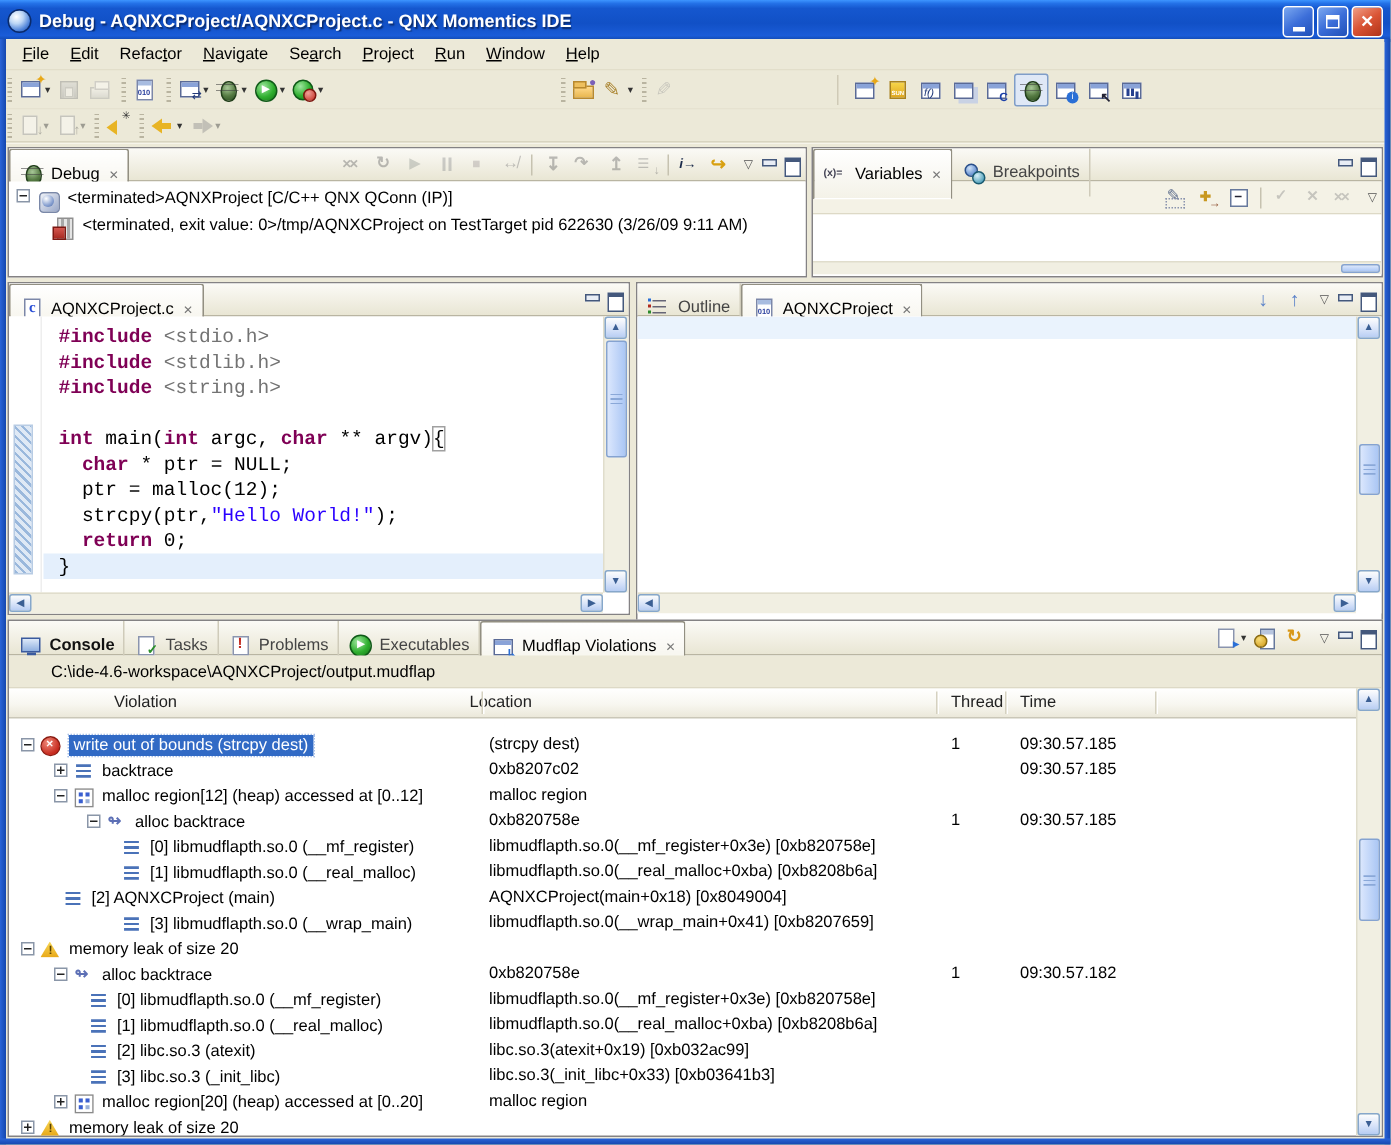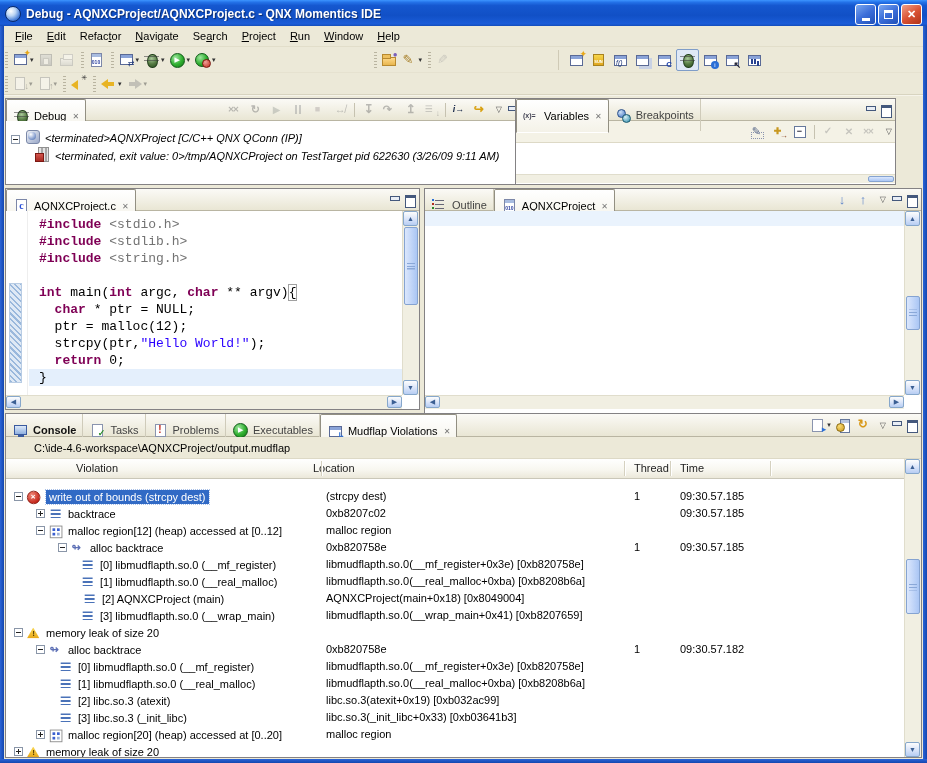--- a/index.html
+++ b/index.html
@@ -206,21 +206,21 @@
   .vtoolbar { margin-left:auto; display:flex; align-items:center; padding-right:2px; }
   .vtoolbar .tbi { height:20px; }
   .chev { font-size:8px; color:#555; padding:0 3px; }
   .mm { width:13px; height:12px; position:relative; margin:0 1px; }
   .mm-min::before { content:""; position:absolute; left:2px; top:2px; width:8px; height:3px; border:1px solid #44587c; background:#e8edf5; }
   .mm-max::before { content:""; position:absolute; left:2px; top:1px; width:9px; height:9px; border:1px solid #44587c;
     border-top:3px solid #44587c; background:#fff; }
   .vbody { position:relative; background:#fff; overflow:hidden; }
 
   
-  .trow { display:flex; align-items:flex-end; height:18px; white-space:nowrap;font-style:italic; }
+  .trow { display:flex; align-items:flex-start; height:18px; white-space:nowrap; }
   .exp { width:9px; height:9px; background:#fff; border:1px solid #8a96a8; position:relative; flex:none; margin-right:4px; }
   .exp::before { content:""; position:absolute; left:1px; right:1px; top:3px; height:1px; background:#222; }
   .exp.plus::after { content:""; position:absolute; top:1px; bottom:1px; left:3px; width:1px; background:#222; }
   .tlabel { margin-left:4px; }
 
   
   .ebody { position:relative; background:#fff; }
   .ruler { position:absolute; left:0; top:0; bottom:14px; width:22px; background:#fff; border-right:1px solid #eee; }
   .hatch { position:absolute; left:3px; width:13px; background:
     repeating-linear-gradient(45deg, #9ab8dc 0 1.5px, #dfe9f5 1.5px 4px); border:1px solid #b8cce4; }
@@ -463,21 +463,21 @@
           <span class="gi gi-launch"></span>
           <span class="tlabel">&lt;terminated&gt;AQNXProject [C/C++ QNX QConn (IP)]</span>
         </div>
         <div class="trow" style="padding-left: 28px;">
           <span class="gi gi-process-terminated"></span>
           <span class="tlabel">&lt;terminated, exit value: 0&gt;/tmp/AQNXCProject on TestTarget pid 622630 (3/26/09 9:11 AM)</span>
         </div>
       </div>
   </div>
 
-  <div class="view" id="view-vars" style="left:515px;top:98px;width:381px;height:87px">
+  <div class="view" id="view-vars" style="left:541px;top:98px;width:381px;height:87px">
     <div class="vtabs">
       <div style="display:flex" id="vars-tabs">
           <div class="vtab sel">
             <span class="gi gi-variables"></span>
             <span>Variables</span>
             <span class="tclose">✕</span>
           </div>
           <div class="vtab">
             <span class="gi gi-breakpoints"></span>
             <span>Breakpoints</span>
@@ -713,21 +713,21 @@
         <div class="vrow">
           <div style="display: flex; align-items: center; padding-left: 74px; white-space: nowrap; overflow: hidden; width: 318px; flex: 0 0 auto;">
             <span class="gi gi-stack"></span>
             <span class="vlabel">[1] libmudflapth.so.0 (__real_malloc)</span>
           </div>
           <span class="cell cell-loc">libmudflapth.so.0(__real_malloc+0xba) [0xb8208b6a]</span>
           <span class="cell cell-thread"></span>
           <span class="cell cell-time"></span>
         </div>
         <div class="vrow">
-          <div style="display: flex; align-items: center; padding-left: 76px; white-space: nowrap; overflow: hidden; width: 318px; flex: 0 0 auto;">
+          <div style="display: flex; align-items: center; padding-left: 35px; white-space: nowrap; overflow: hidden; width: 318px; flex: 0 0 auto;">
             <span class="gi gi-stack"></span>
             <span class="vlabel">[2] AQNXCProject (main)</span>
           </div>
           <span class="cell cell-loc">AQNXCProject(main+0x18) [0x8049004]</span>
           <span class="cell cell-thread"></span>
           <span class="cell cell-time"></span>
         </div>
         <div class="vrow">
           <div style="display: flex; align-items: center; padding-left: 74px; white-space: nowrap; overflow: hidden; width: 318px; flex: 0 0 auto;">
             <span class="gi gi-stack"></span>

